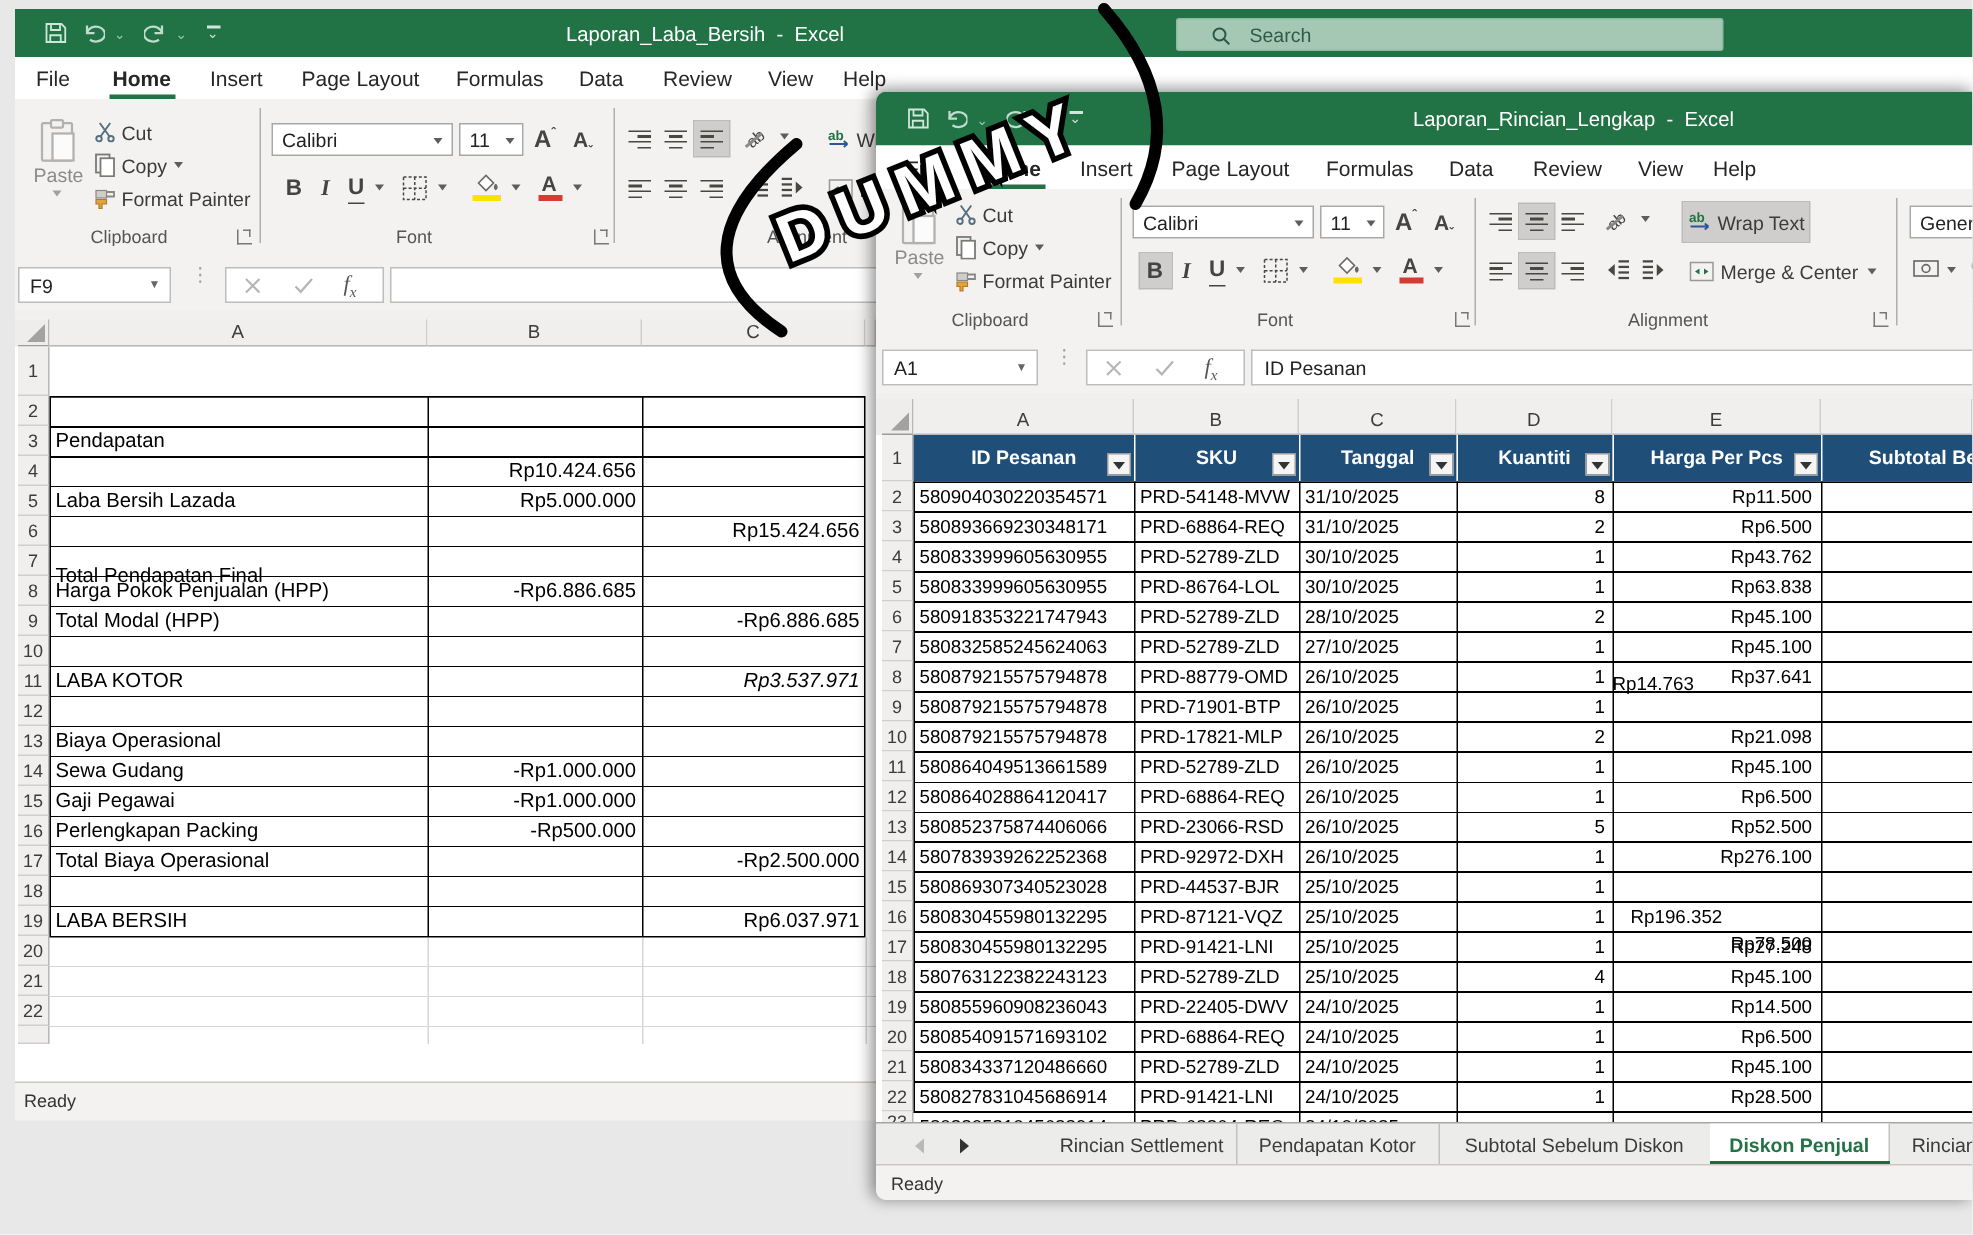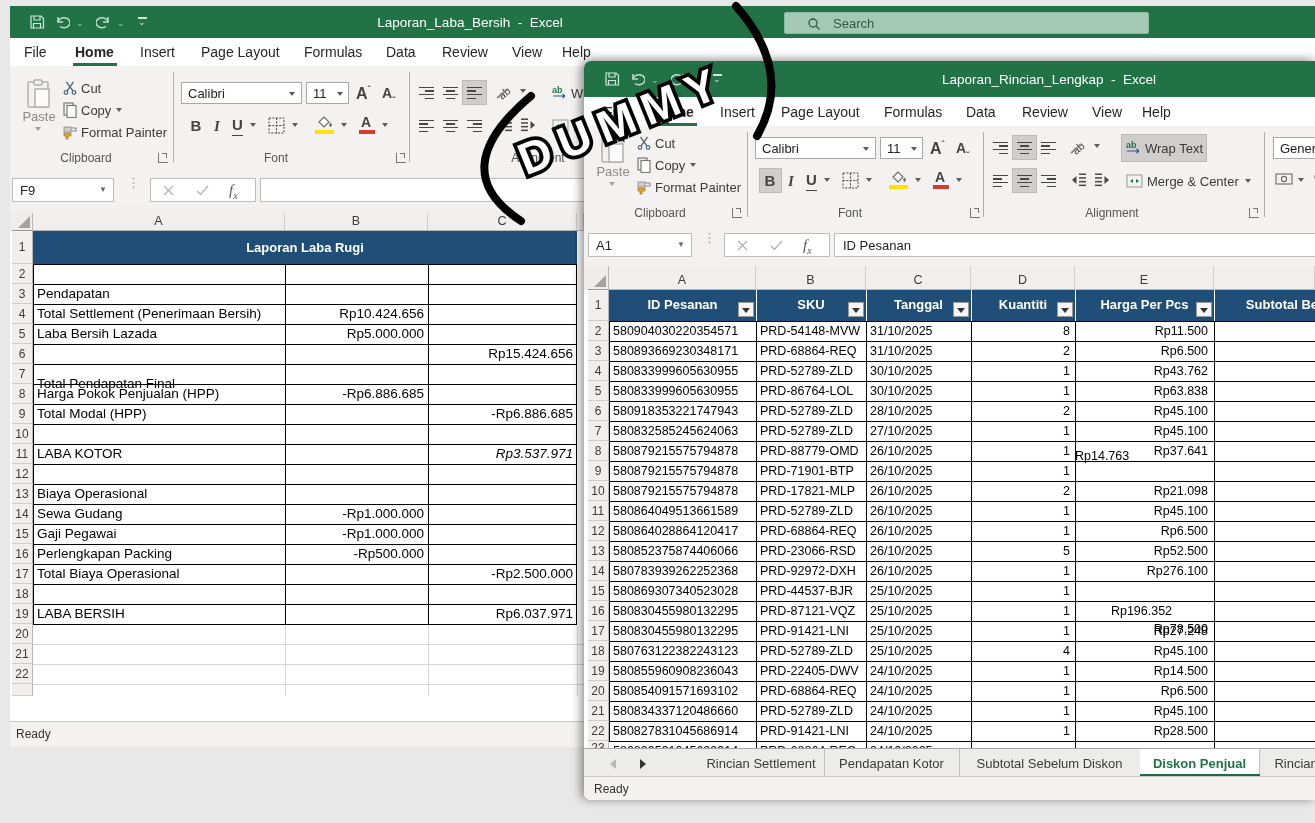--- a/index.html
+++ b/index.html
@@ -280,35 +280,33 @@
     <div class="rn" style="left:2px;top:317px;width:21px;height:20px;">15</div>
     <div class="rn" style="left:2px;top:337px;width:21px;height:20px;">16</div>
     <div class="rn" style="left:2px;top:357px;width:21px;height:20px;">17</div>
     <div class="rn" style="left:2px;top:377px;width:21px;height:20px;">18</div>
     <div class="rn" style="left:2px;top:397px;width:21px;height:20px;">19</div>
     <div class="rn" style="left:2px;top:417px;width:21px;height:20px;">20</div>
     <div class="rn" style="left:2px;top:437px;width:21px;height:20px;">21</div>
     <div class="rn" style="left:2px;top:457px;width:21px;height:20px;">22</div>
     <div class="rn" style="left:2px;top:477px;width:21px;height:12px;overflow:hidden;"></div>
 
-    <div class="abs hcellblue" style="left:23px;top:24px;width:544px;height:33px;line-height:33px;font-size:13px;">Laporan Laba Rugi</div>
 
     <div class="abs" style="left:23px;top:57px;width:544px;height:361px;box-sizing:border-box;border:1px solid #000;
          background-image:repeating-linear-gradient(to bottom, transparent 0px, transparent 19px, #000 19px, #000 20px);"></div>
     <div class="abs" style="left:275px;top:57px;width:1px;height:361px;background:#000;"></div>
     <div class="abs" style="left:418px;top:57px;width:1px;height:361px;background:#000;"></div>
 
     <div class="abs" style="left:23px;top:418px;width:551px;height:71px;
          background-image:repeating-linear-gradient(to bottom, transparent 0px, transparent 19px, #d6d6d6 19px, #d6d6d6 20px);"></div>
     <div class="abs" style="left:275px;top:418px;width:1px;height:71px;background:#d6d6d6;"></div>
     <div class="abs" style="left:418px;top:418px;width:1px;height:71px;background:#d6d6d6;"></div>
     <div class="abs" style="left:567px;top:418px;width:1px;height:71px;background:#d6d6d6;"></div>
 
     <div class="abs" style="left:27px;top:77px;height:20px;line-height:20px;">Pendapatan</div>
-    <div class="abs" style="left:27px;top:97px;height:20px;line-height:20px;">Total Settlement (Penerimaan Bersih)</div>
     <div class="abs" style="left:27px;top:117px;height:20px;line-height:20px;">Laba Bersih Lazada</div>
     <div class="abs" style="left:27px;top:137px;height:20px;line-height:20px;margin-top:30px;">Total Pendapatan Final</div>
     <div class="abs" style="left:27px;top:177px;height:20px;line-height:20px;">Harga Pokok Penjualan (HPP)</div>
     <div class="abs" style="left:27px;top:197px;height:20px;line-height:20px;">Total Modal (HPP)</div>
     <div class="abs" style="left:27px;top:237px;height:20px;line-height:20px;">LABA KOTOR</div>
     <div class="abs" style="left:27px;top:277px;height:20px;line-height:20px;">Biaya Operasional</div>
     <div class="abs" style="left:27px;top:297px;height:20px;line-height:20px;">Sewa Gudang</div>
     <div class="abs" style="left:27px;top:317px;height:20px;line-height:20px;">Gaji Pegawai</div>
     <div class="abs" style="left:27px;top:337px;height:20px;line-height:20px;">Perlengkapan Packing</div>
     <div class="abs" style="left:27px;top:357px;height:20px;line-height:20px;">Total Biaya Operasional</div>
@@ -652,21 +650,21 @@
     <div class="abs" style="left:491px;top:299px;width:133px;height:20px;line-height:20px;text-align:right;">Rp276.100</div>
     <div class="abs" style="left:29px;top:319px;height:20px;line-height:20px;text-align:center;">580869307340523028</div>
     <div class="abs" style="left:176px;top:319px;height:20px;line-height:20px;">PRD-44537-BJR</div>
     <div class="abs" style="left:286px;top:319px;height:20px;line-height:20px;">25/10/2025</div>
     <div class="abs" style="left:387px;top:319px;width:99px;height:20px;line-height:20px;text-align:right;">1</div>
     <div class="abs" style="left:491px;top:319px;width:133px;height:20px;line-height:20px;text-align:right;margin-top:38px;">Rp78.500</div>
     <div class="abs" style="left:29px;top:339px;height:20px;line-height:20px;">580830455980132295</div>
     <div class="abs" style="left:176px;top:339px;height:20px;line-height:20px;">PRD-87121-VQZ</div>
     <div class="abs" style="left:286px;top:339px;height:20px;line-height:20px;">25/10/2025</div>
     <div class="abs" style="left:387px;top:339px;width:99px;height:20px;line-height:20px;text-align:right;">1</div>
-    <div class="abs" style="left:491px;top:339px;width:133px;height:20px;line-height:20px;text-align:center;">Rp196.352</div>
+    <div class="abs" style="left:491px;top:339px;width:133px;height:20px;line-height:20px;text-align:left;padding-left:12px;">Rp196.352</div>
     <div class="abs" style="left:29px;top:359px;height:20px;line-height:20px;">580830455980132295</div>
     <div class="abs" style="left:176px;top:359px;height:20px;line-height:20px;">PRD-91421-LNI</div>
     <div class="abs" style="left:286px;top:359px;height:20px;line-height:20px;">25/10/2025</div>
     <div class="abs" style="left:387px;top:359px;width:99px;height:20px;line-height:20px;text-align:right;">1</div>
     <div class="abs" style="left:491px;top:359px;width:133px;height:20px;line-height:20px;text-align:right;">Rp27.248</div>
     <div class="abs" style="left:29px;top:379px;height:20px;line-height:20px;">580763122382243123</div>
     <div class="abs" style="left:176px;top:379px;height:20px;line-height:20px;">PRD-52789-ZLD</div>
     <div class="abs" style="left:286px;top:379px;height:20px;line-height:20px;">25/10/2025</div>
     <div class="abs" style="left:387px;top:379px;width:99px;height:20px;line-height:20px;text-align:right;">4</div>
     <div class="abs" style="left:491px;top:379px;width:133px;height:20px;line-height:20px;text-align:right;">Rp45.100</div>

